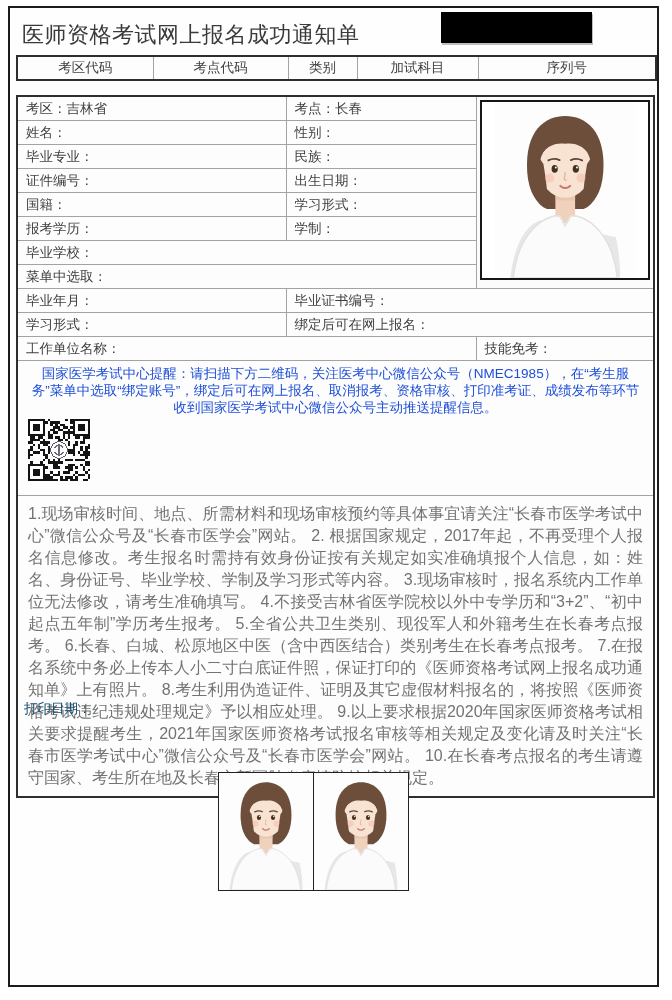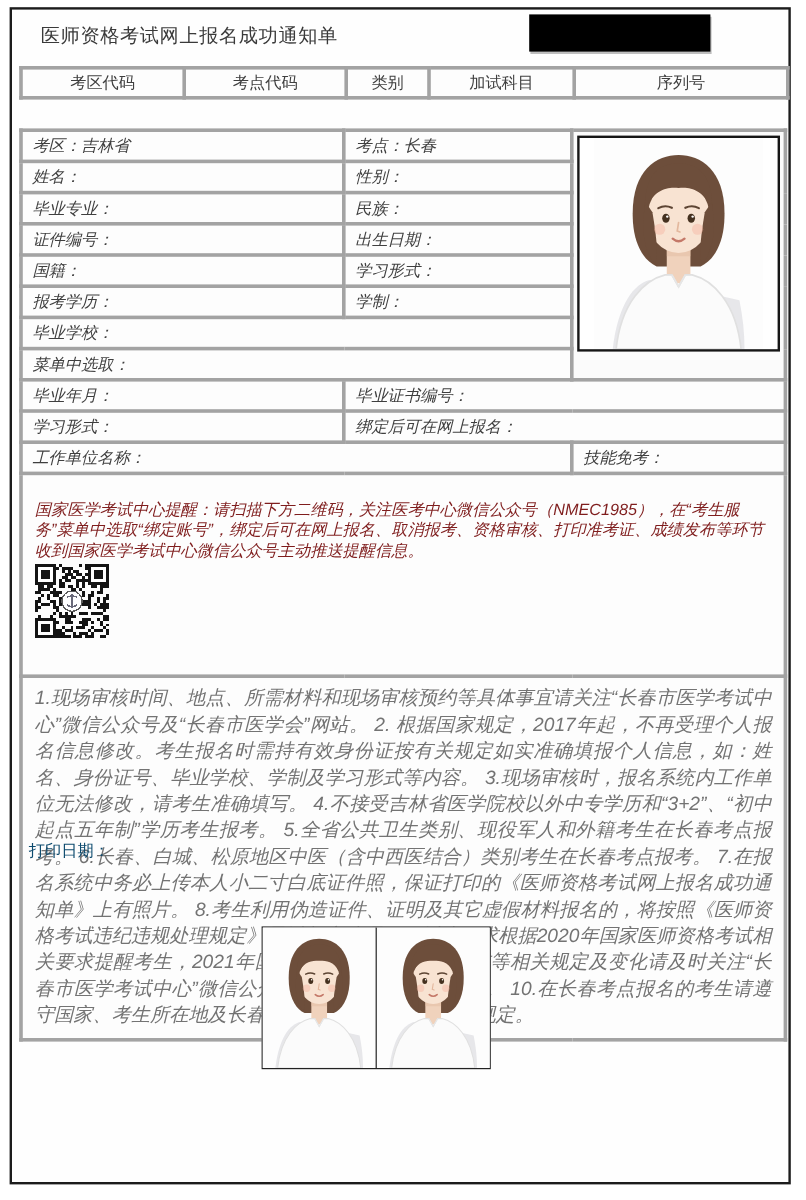--- a/index.html
+++ b/index.html
@@ -6,47 +6,47 @@
   body{
     width:672px;height:1000px;background:#ffffff;position:relative;
     font-family:"Liberation Sans","DejaVu Sans",sans-serif;
     -webkit-font-smoothing:antialiased;color:#3d3d3d;
   }
   .page-frame{
     position:absolute;left:8px;top:6px;width:651px;height:981px;
     border:2px solid #1c1c1c;background:#fefefe;box-sizing:border-box;
   }
   .doc-title{
-    position:absolute;left:24px;top:12px;font-size:16px;color:#3a3a3a;
+    position:absolute;left:12px;top:12px;font-size:22px;color:#3a3a3a;
     font-weight:500;letter-spacing:0.5px;
   }
   .redaction{
     position:absolute;left:431px;top:4px;width:151px;height:31px;
     background:#000;box-shadow:1px 2px 0 rgba(0,0,0,0.25);
   }
   table{border-collapse:collapse;table-layout:fixed;}
   .tbl{position:absolute;left:6px;width:639px;border:2px solid #2e2e2e;}
   .tbl td,.tbl th{
-    border:3px solid #a3a3a3;font-size:13.5px;color:#3f3f3f;font-weight:normal;
+    border:1px solid #a3a3a3;font-size:13.5px;color:#3f3f3f;font-weight:normal;
     padding:2px 8px;height:18px;overflow:hidden;white-space:nowrap;
     box-sizing:content-box;background:#fdfdfd;
   }
   .code-table{top:47px;}
   .code-table th,.code-table td{text-align:center;height:16px;}
-  .form-table{top:99px;font-style:italic;}
+  .form-table{top:87px;}
   .form-table td{height:19px;}
   td.photo-cell{padding:2px;vertical-align:top;background:#fbfbfb;}
   .photo-frame{
     border:2px solid #161616;margin:1px;height:176px;background:#fff;
     overflow:hidden;position:relative;
   }
   .photo-frame svg{display:block;width:100%;height:100%;}
   td.notice-cell{
     height:126px;vertical-align:top;white-space:normal;
-    padding:20px 10px;font-size:13.5px;line-height:17px;color:#7f1d1d;
+    padding:4px 10px;font-size:13.5px;line-height:17px;color:#1d4ed8;text-align:center;
   }
   .qr{width:62px;height:62px;margin-top:3px;display:block;}
   td.instructions-cell{
     height:196px;vertical-align:top;white-space:normal;
     padding:7px 10px;font-size:16px;line-height:22px;color:#737373;
     text-align:justify;
   }
   .print-date{position:absolute;left:14px;top:692px;font-size:13.5px;color:#0c4a6e;}
   .paste-photos{
     position:absolute;left:208px;top:764px;display:flex;

